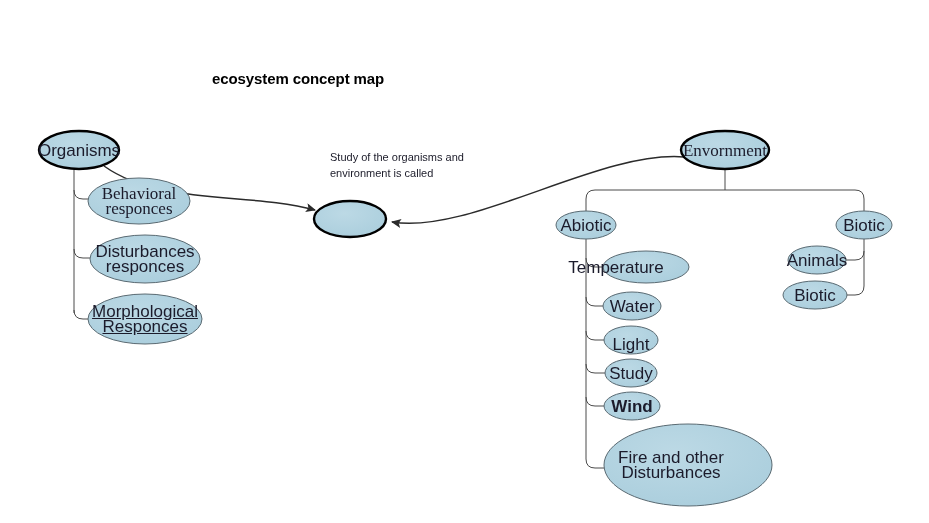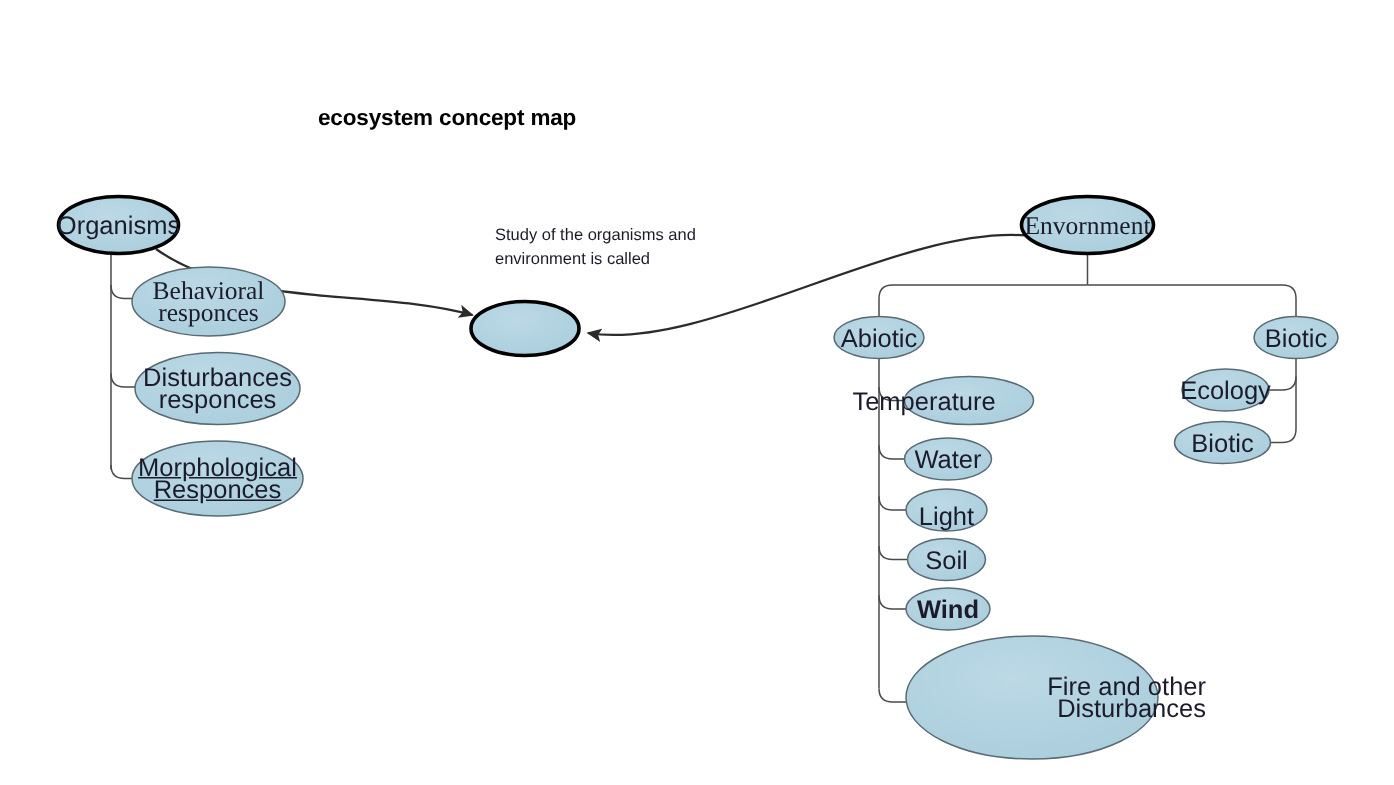--- a/index.html
+++ b/index.html
@@ -139,20 +139,20 @@
 responces</div>
   <div class="node-label" style="left: 90px; top: 235px; width: 110px; height: 48px;">Disturbances
 responces</div>
   <div class="node-label" style="left: 88px; top: 294px; width: 114px; height: 50px; text-decoration: underline;">Morphological
 Responces</div>
   <div class="node-label" style="left: 681px; top: 131px; width: 88px; height: 38px; font-family: Liberation Serif, serif;">Envornment</div>
   <div class="node-label" style="left: 556px; top: 211px; width: 60px; height: 28px;">Abiotic</div>
   <div class="node-label" style="left: 573px; top: 251px; width: 86px; height: 32px;">Temperature</div>
   <div class="node-label" style="left: 603px; top: 292px; width: 58px; height: 28px;">Water</div>
   <div class="node-label" style="left: 604px; top: 326px; width: 54px; height: 37px;">Light</div>
-  <div class="node-label" style="left: 605px; top: 359px; width: 52px; height: 28px;">Soil</div>
+  <div class="node-label" style="left: 605px; top: 359px; width: 52px; height: 28px;">Study</div>
   <div class="node-label" style="left: 604px; top: 392px; width: 56px; height: 28px; font-weight: bold;">Wind</div>
-  <div class="node-label" style="left: 636px; top: 424px; width: 168px; height: 82px; text-align: right;">Fire and other Disturbances</div>
+  <div class="node-label" style="left: 587px; top: 424px; width: 168px; height: 82px;">Fire and other Disturbances</div>
   <div class="node-label" style="left: 836px; top: 211px; width: 56px; height: 28px;">Biotic</div>
-  <div class="node-label" style="left: 788px; top: 246px; width: 58px; height: 28px;">Ecology</div>
+  <div class="node-label" style="left: 788px; top: 246px; width: 58px; height: 28px;">Animals</div>
   <div class="node-label" style="left: 783px; top: 281px; width: 64px; height: 28px;">Biotic</div>
 
 </div>
 
 </body></html>

